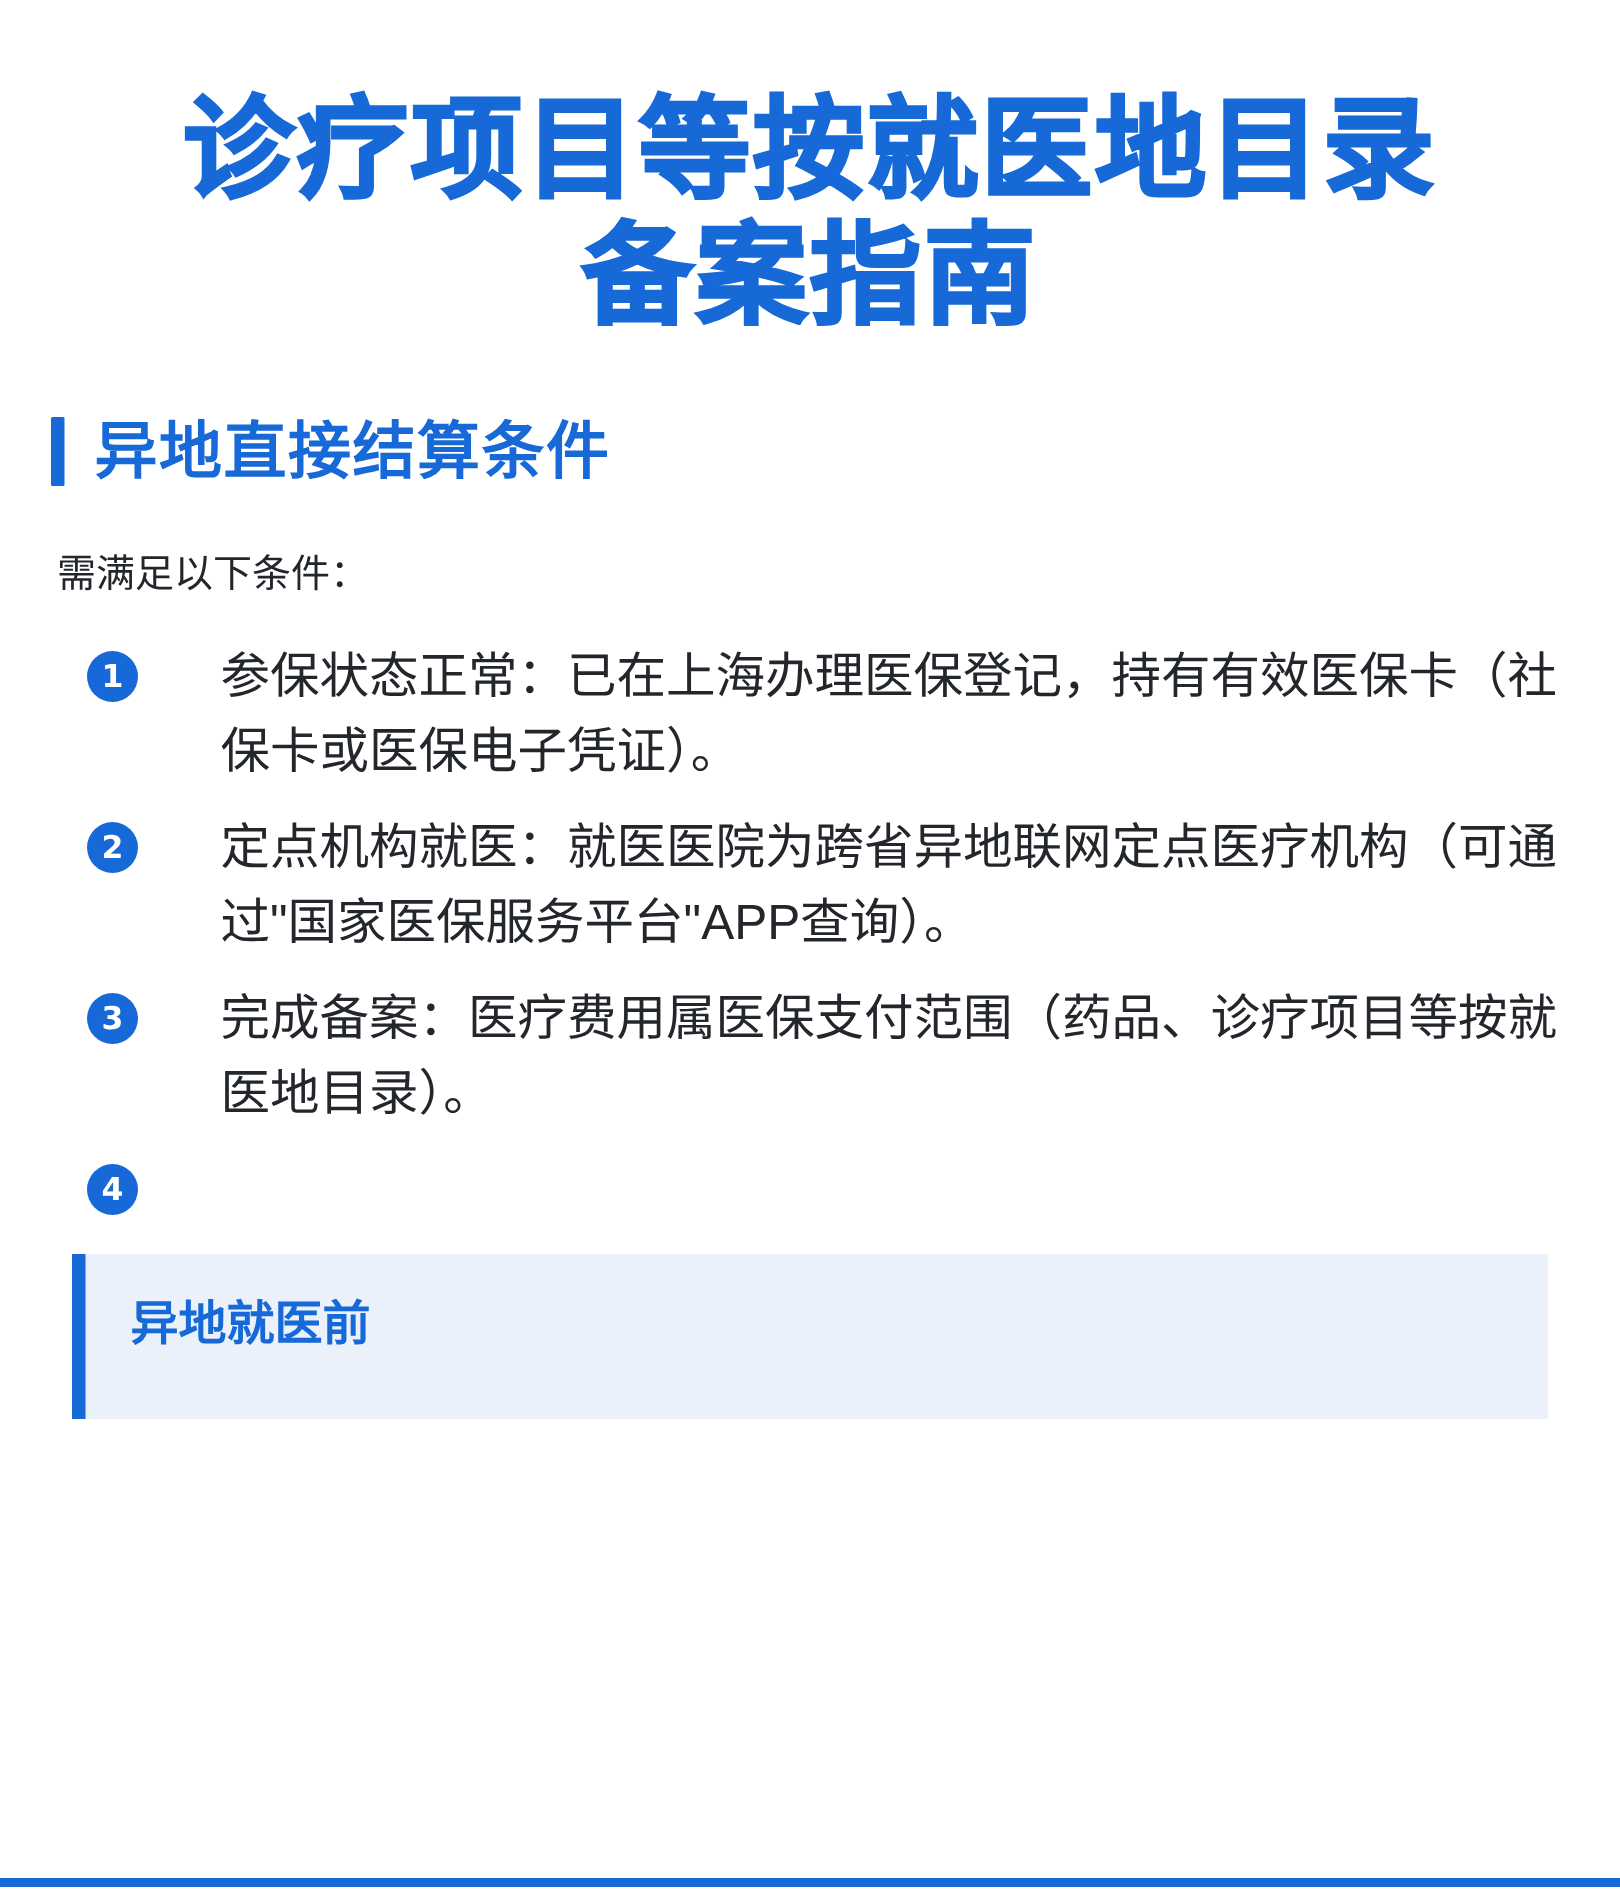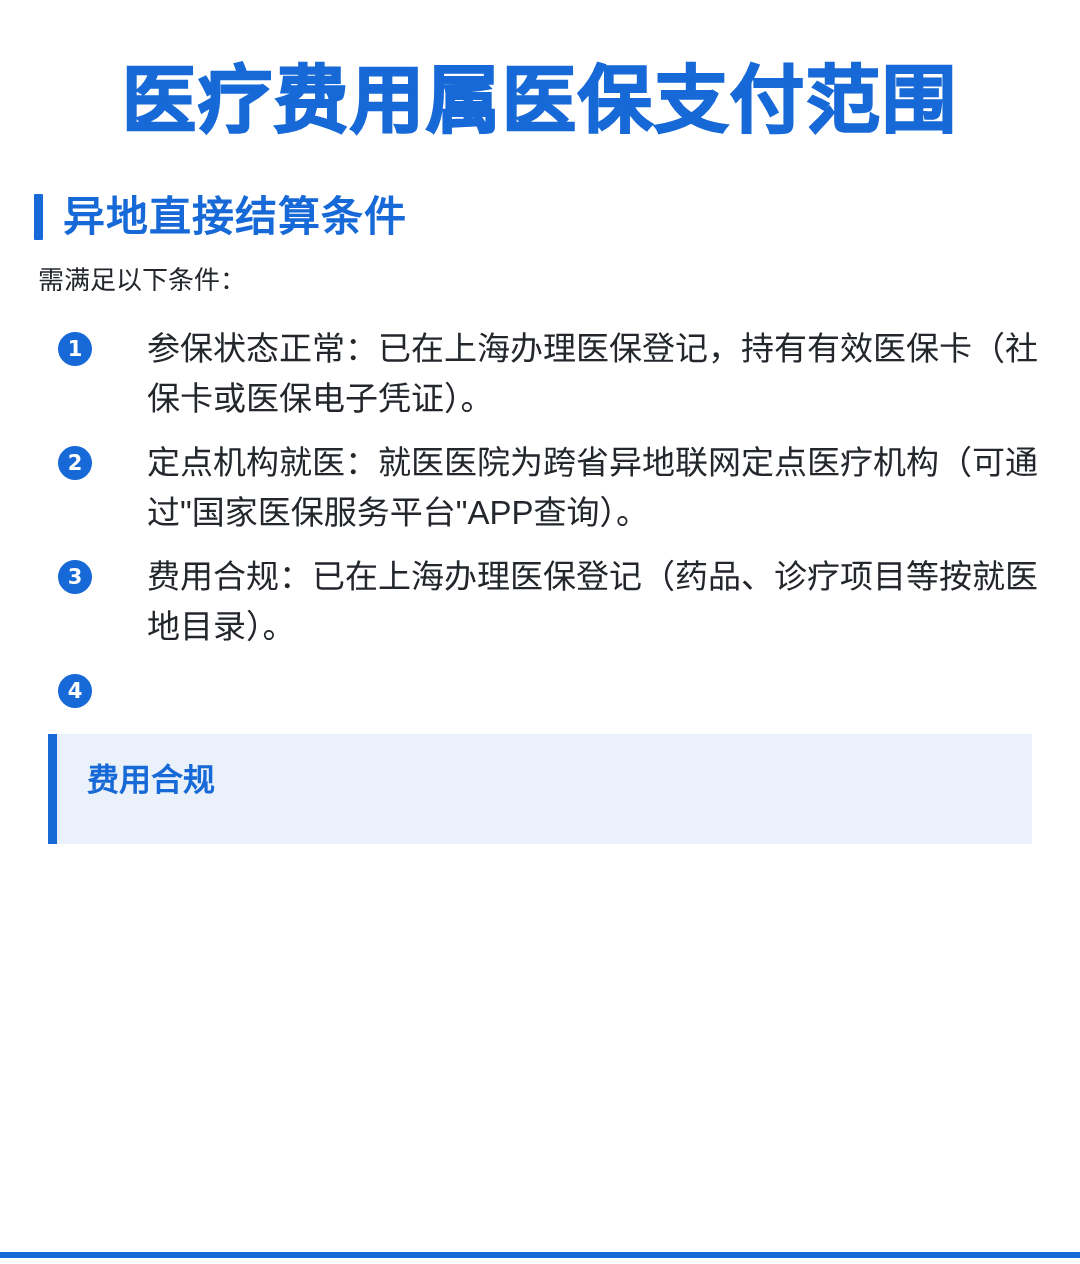--- a/index.html
+++ b/index.html
@@ -35,21 +35,21 @@
     color: #1669d6;
     letter-spacing: 2px;
     font-family: "DejaVu Sans", "Liberation Sans", sans-serif;
     -webkit-text-stroke: 2px #1669d6;
   }
 
   
   .section-head {
     display: flex;
     align-items: center;
-    margin: 52px 0 18px 0;
+    margin: 52px 0 36px 0;
   }
   .section-bar {
     width: 9px;
     height: 46px;
     background: #1669d6;
     border-radius: 1px;
     margin-right: 20px;
     flex: 0 0 auto;
   }
   .section-title {
@@ -131,46 +131,47 @@
     height: 6px;
     background: #1669d6;
   }
 </style>
 </head>
 <body>
 
 <div class="page">
 
   <div class="title-block">
-    <div class="title-line">医疗费用属医保支付范围</div>
+    <div class="title-line">诊疗项目等按就医地目录</div>
+    <div class="title-line">备案指南</div>
   </div>
 
   <div class="section-head">
     <div class="section-bar"></div>
     <div class="section-title">异地直接结算条件</div>
   </div>
 
   <p class="intro">需满足以下条件：</p>
 
   <ol class="req-list">
     <li>
       <span class="num-badge">1</span>
       <span class="item-text">参保状态正常：已在上海办理医保登记，持有有效医保卡（社保卡或医保电子凭证）。</span>
     </li>
     <li>
       <span class="num-badge">2</span>
       <span class="item-text">定点机构就医：就医医院为跨省异地联网定点医疗机构（可通过"国家医保服务平台"APP查询）。</span>
     </li>
     <li>
       <span class="num-badge">3</span>
-      <span class="item-text">费用合规：已在上海办理医保登记（药品、诊疗项目等按就医地目录）。</span>
+      <span class="item-text">完成备案：医疗费用属医保支付范围（药品、诊疗项目等按就医地目录）。</span>
     </li>
     <li>
       <span class="num-badge">4</span>
     </li>
   </ol>
 
   <div class="tip-box">
-    <div class="tip-title">费用合规</div>
+    <div class="tip-title">异地就医前</div>
   </div>
 
   <div class="bottom-rule"></div>
 </div>
 
 </body></html>

